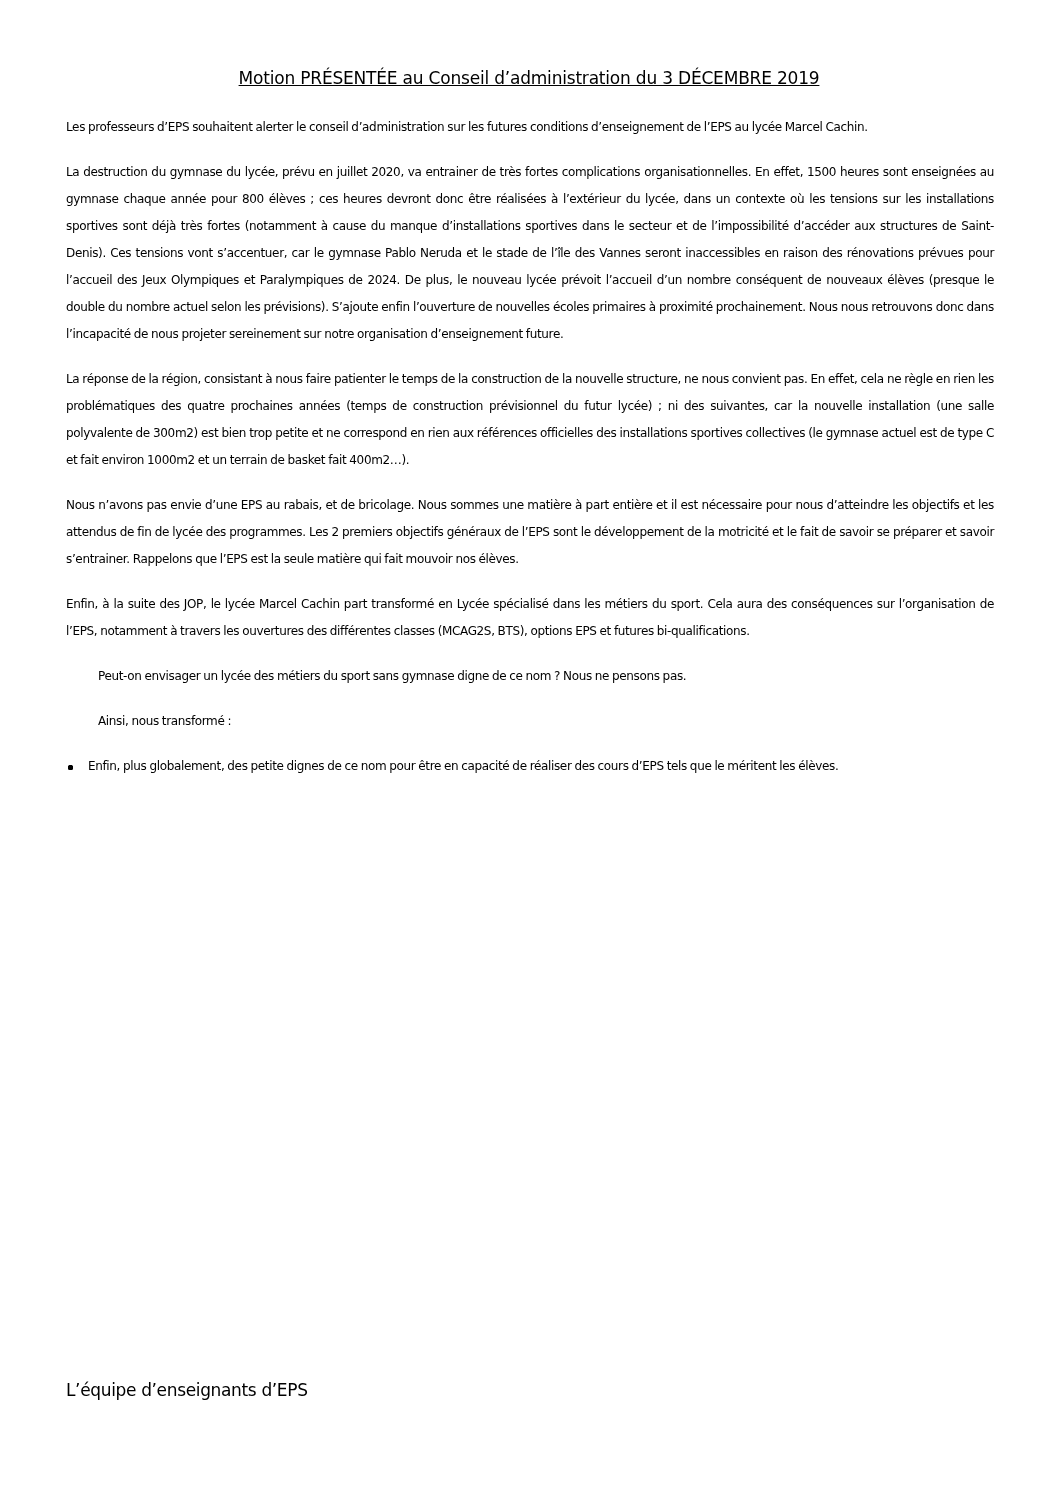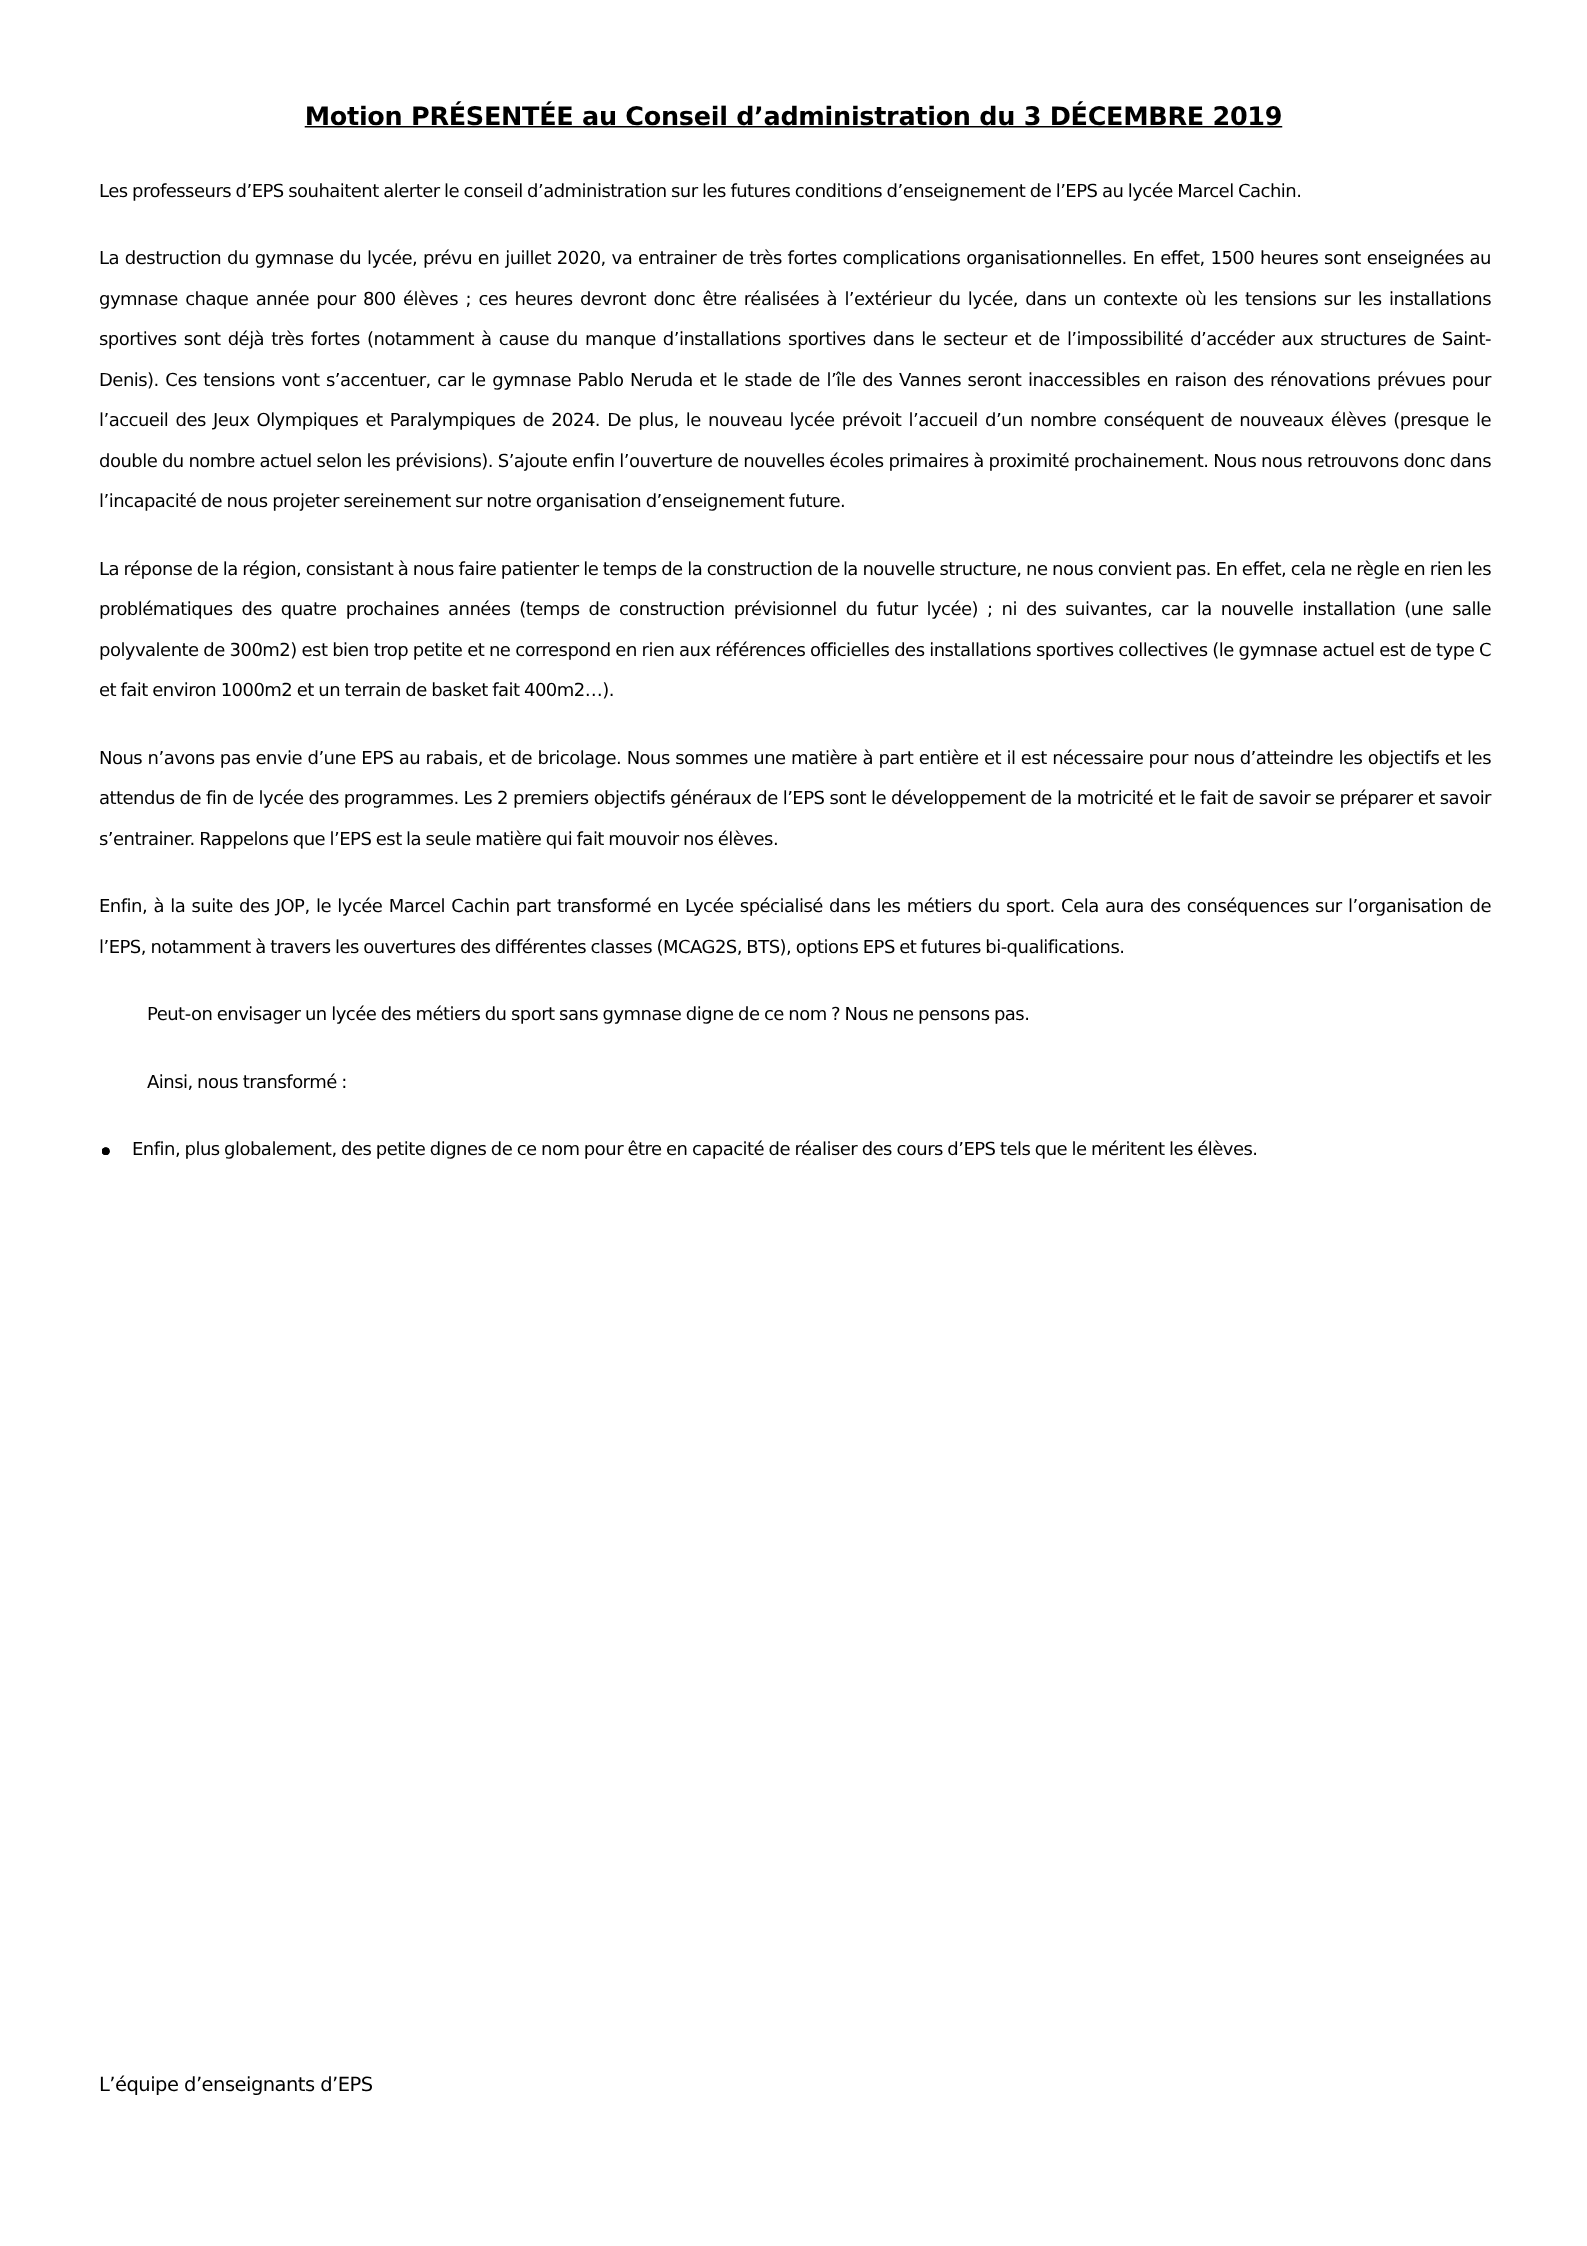--- a/index.html
+++ b/index.html
@@ -25,21 +25,21 @@
     .title {
       position: absolute;
       top: 68px;
       left: 0;
       width: 1058px;
       text-align: center;
       font-size: 17px;
       text-decoration: underline;
       letter-spacing: -0.2px;
       margin: 0;
-      font-weight: bold;
+      font-weight: normal;
     }
     .body {
       position: absolute;
       left: 66px;
       top: 114px;
       width: 928px;
       font-size: 12px;
       line-height: 27px;
       letter-spacing: -0.35px;
       word-spacing: -0.5px;
@@ -66,21 +66,21 @@
       top: 12px;
       width: 5px;
       height: 5px;
       border-radius: 50%;
       background: #000;
     }
     .signature {
       position: absolute;
       left: 66px;
       top: 1377px;
-      font-size: 13px;
+      font-size: 17px;
       line-height: 27px;
       letter-spacing: -0.35px;
       margin: 0;
     }
   </style>
 </head>
 <body>
 
 <div class="page">
 

